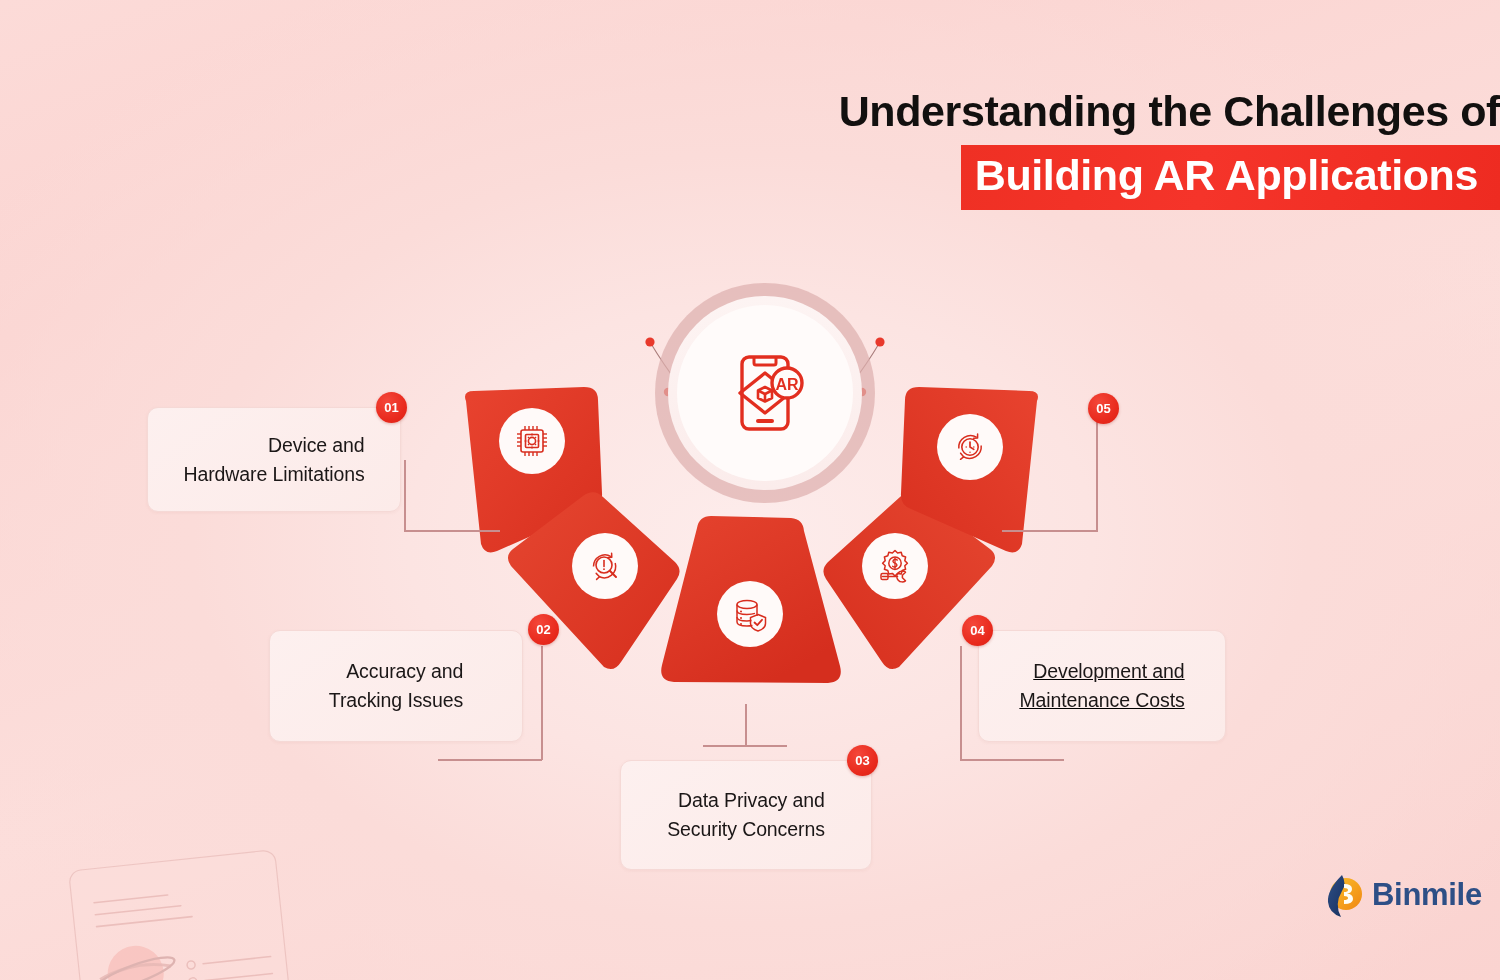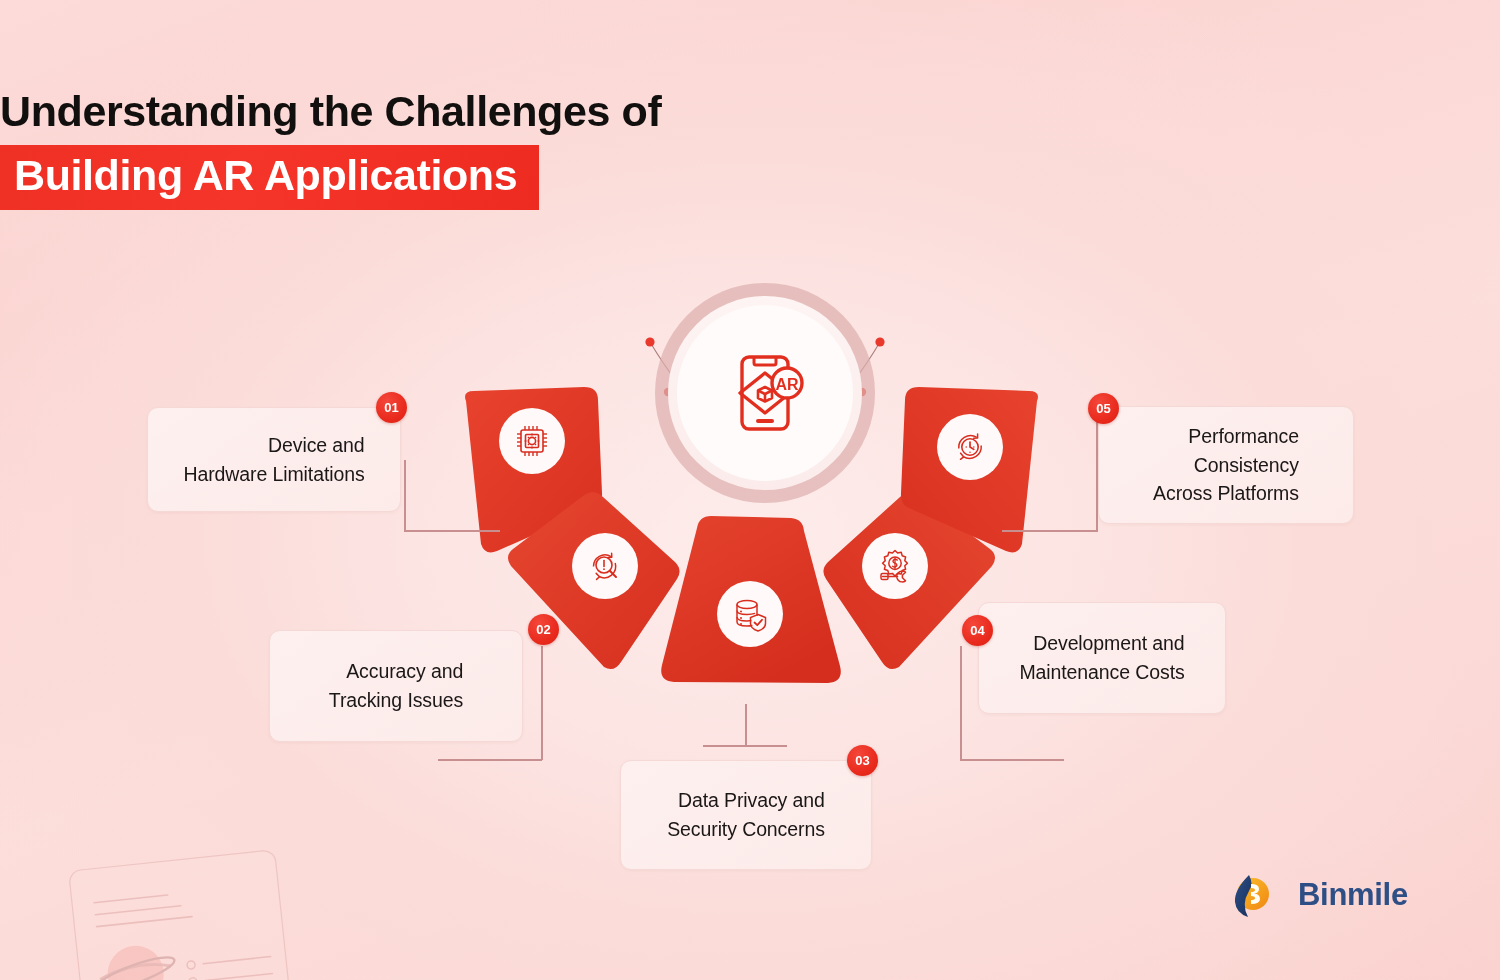--- a/index.html
+++ b/index.html
@@ -25,21 +25,21 @@
     left: 72px; top: 856px;
     width: 215px; height: 160px;
     transform: rotate(-6deg);
     opacity: .55;
   }
 
   
   #title-block {
     position: absolute;
     left: 0; right: 0; top: 88px;
-    text-align: left;
+    text-align: right;
   }
   #title-line1 {
     font-size: 43px;
     font-weight: 700;
     letter-spacing: -0.4px;
     color: #12100f;
     line-height: 1.08;
   }
   #title-line2-wrap {
     display: inline-block;
@@ -126,22 +126,22 @@
   }
 
   
   .conn { position: absolute; background: #c78f8f; }
   .conn.h { height: 1.6px; }
   .conn.v { width: 1.6px; }
 
   
   #logo {
     position: absolute;
-    left: 1229px; top: 872px;
-    display: flex; align-items: center; gap: 25px;
+    left: 1322px; top: 872px;
+    display: flex; align-items: center; gap: 6px;
   }
   #logo-text {
     font-size: 31px;
     font-weight: 700;
     color: #2d4f86;
     letter-spacing: -0.3px;
   }
 </style>
 </head>
 <body>
@@ -381,35 +381,28 @@
   <div class="badge" style="left:528px;top:614px;">02</div>
 
   <div class="card" style="left:620px;top:760px;width:252px;height:110px;">
     <div class="card-text">
       <div>Data Privacy and</div>
       <div>Security Concerns</div>
     </div>
   </div>
   <div class="badge" style="left:847px;top:745px;">03</div>
 
-  <div class="card" style="left:978px;top:602px;width:248px;height:112px;">
+  <div class="card" style="left:978px;top:630px;width:248px;height:112px;text-decoration:underline;">
     <div class="card-text">
       <div>Development and</div>
       <div>Maintenance Costs</div>
     </div>
   </div>
   <div class="badge" style="left:962px;top:615px;">04</div>
 
-  <div class="card" style="left:1098px;top:406px;width:256px;height:118px;">
-    <div class="card-text">
-      <div>Performance</div>
-      <div>Consistency</div>
-      <div>Across Platforms</div>
-    </div>
-  </div>
   <div class="badge" style="left:1088px;top:393px;">05</div>
 
   <div id="logo">
     <svg width="44" height="46" viewBox="0 0 44 46">
       <defs>
         <linearGradient id="lgO" x1="0" y1="0" x2="1" y2="1">
           <stop offset="0%" stop-color="#fbc02d"></stop>
             <stop offset="100%" stop-color="#f08712"></stop>
         </linearGradient>
         <linearGradient id="lgB" x1="0" y1="0" x2="1" y2="1">

